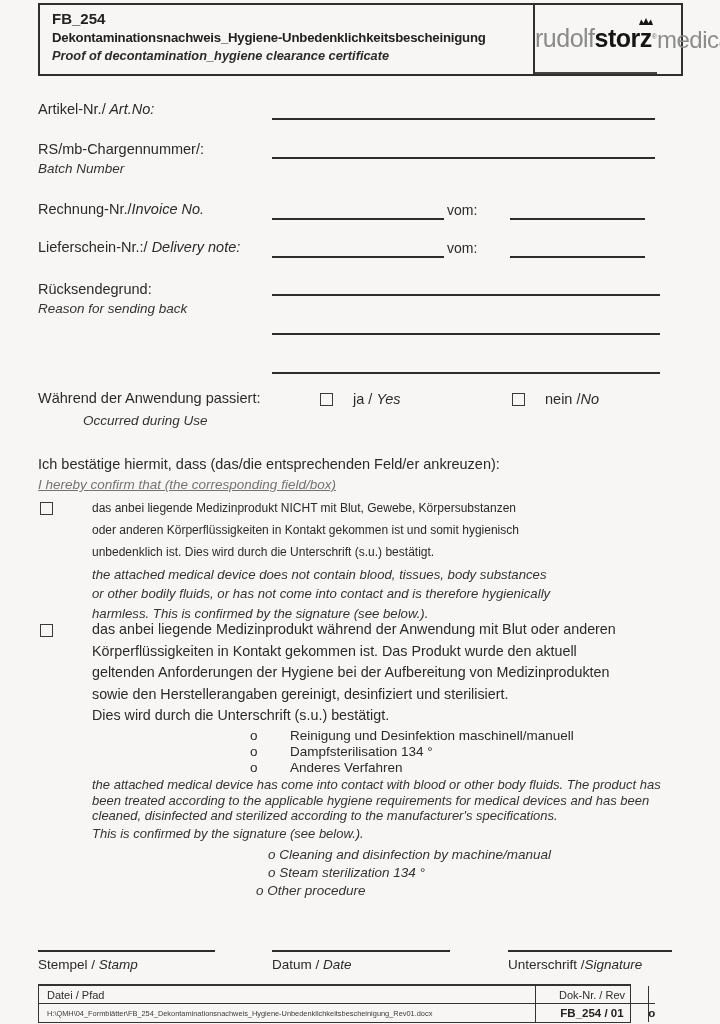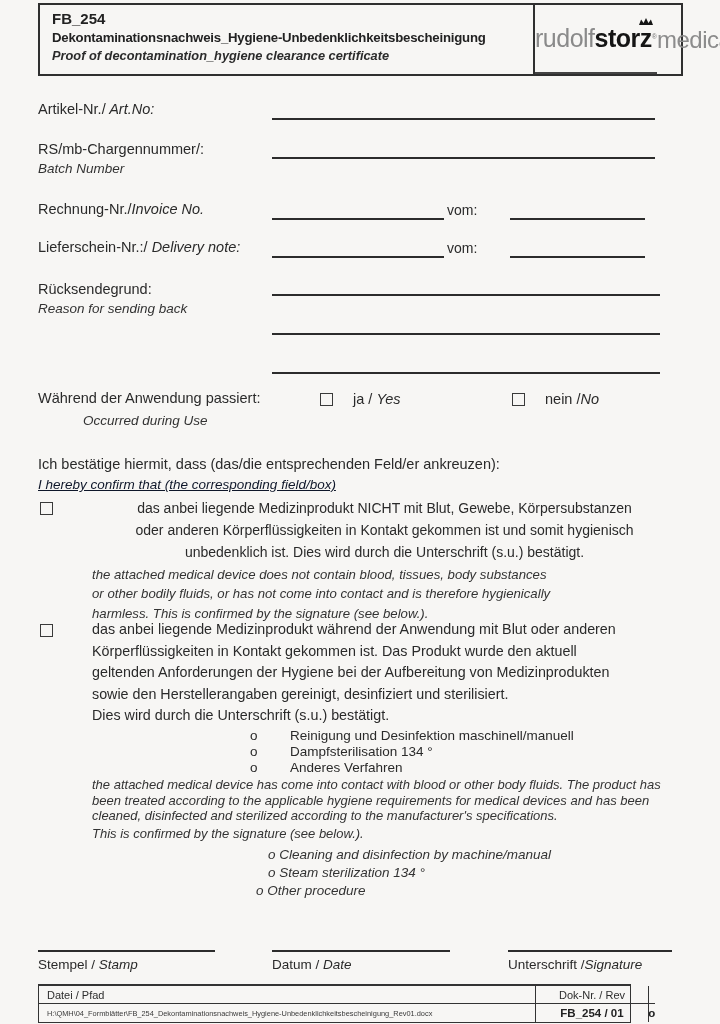--- a/index.html
+++ b/index.html
@@ -38,26 +38,26 @@
   .crowned { position:relative; display:inline-block; }
   .crown { position:absolute; left:50%; transform:translateX(-50%); top:-6px; }
   .reg { font-size:7px; color:#777; vertical-align:top; position:relative; top:-2px; }
 
   
   .cb { position:absolute; width:13px; height:13px; border:1.6px solid #3a3a3a; background:transparent; }
   .cb-lab { font-size:14.5px; color:#2a2a2a; white-space:nowrap;margin-left:12px; }
   .cb-lab .en { font-style:italic; }
 
   
-  .para-de { font-size:14px; line-height:22px; color:#2a2a2a; white-space:pre-line;text-align:center; }
+  .para-de { font-size:12px; line-height:22px; color:#2a2a2a; white-space:pre-line; }
   .para-de2 { font-size:14.3px; line-height:21.6px; color:#2a2a2a; white-space:pre-line; }
   .para-en { font-size:13.2px; line-height:19.3px; font-style:italic; color:#333; white-space:pre-line; }
   .para-en2 { font-size:13px; line-height:15.5px; font-style:italic; color:#333; white-space:pre-line; }
   .heading { font-size:14.5px; color:#2a2a2a; white-space:nowrap; }
-  .heading-en { font-size:13.5px; font-style:italic; text-decoration:underline; color:#0f172a; white-space:nowrap; }
+  .heading-en { font-size:13.5px; font-style:italic; text-decoration:underline; color:#737373; white-space:nowrap; }
   .bullet-o { font-size:13.5px; color:#2a2a2a; }
   .bullet-txt { font-size:13.5px; color:#2a2a2a; white-space:nowrap; }
   .bullet-en { font-size:13.5px; font-style:italic; color:#333; white-space:nowrap; }
 
   
   .sig-line { position:absolute; height:2px; background:#2c2c2c; top:950px; }
   .sig-lab { position:absolute; top:957px; font-size:13.5px; color:#2a2a2a; white-space:nowrap; }
   .sig-lab .en { font-style:italic; }
 
   

